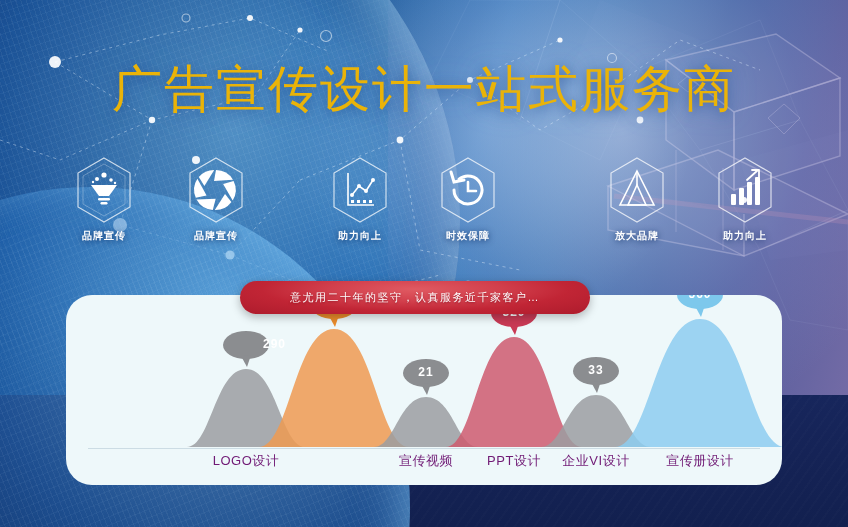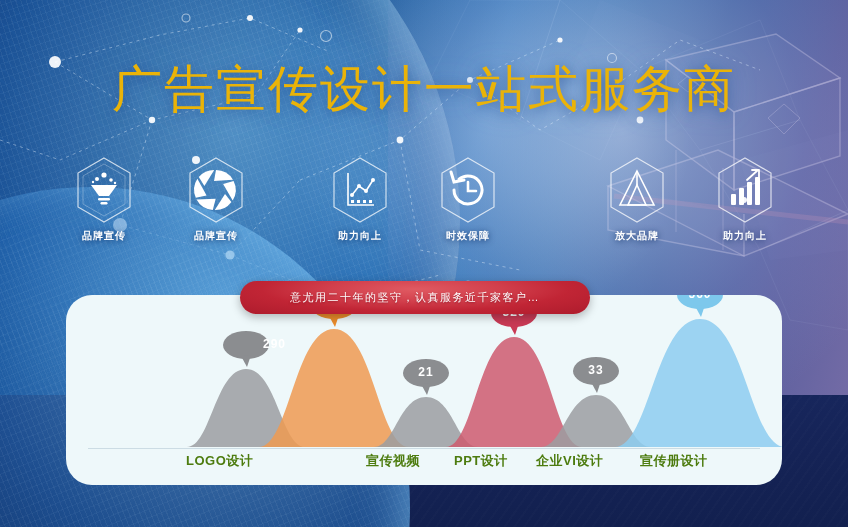--- a/index.html
+++ b/index.html
@@ -110,22 +110,22 @@
 
   
   .card{
     position:absolute;left:66px;top:295px;width:716px;height:190px;border-radius:26px;
     background:#eef8fa;overflow:hidden;z-index:4;
   }
   .chart-svg{position:absolute;left:0;top:0;}
   .axis-line{position:absolute;left:22px;right:22px;top:153px;height:1px;background:rgba(140,170,185,.35);}
   .cat-labels{position:absolute;left:0;right:0;top:155px;height:30px;}
   .cat{
-    position:absolute;top:2px;
-    font-size:13px;font-weight:bold;color:#4d7c0f;letter-spacing:.5px;white-space:nowrap;
+    position:absolute;top:2px;text-align:center;
+    font-size:13px;font-weight:normal;color:#701a75;letter-spacing:.5px;white-space:nowrap;
   }
   .bubble-val{
     position:absolute;font-size:12px;font-weight:bold;color:#ffffff;letter-spacing:1px;
     text-align:center;white-space:nowrap;
   }
 </style>
 </head>
 <body>
 
 <div id="stage">

